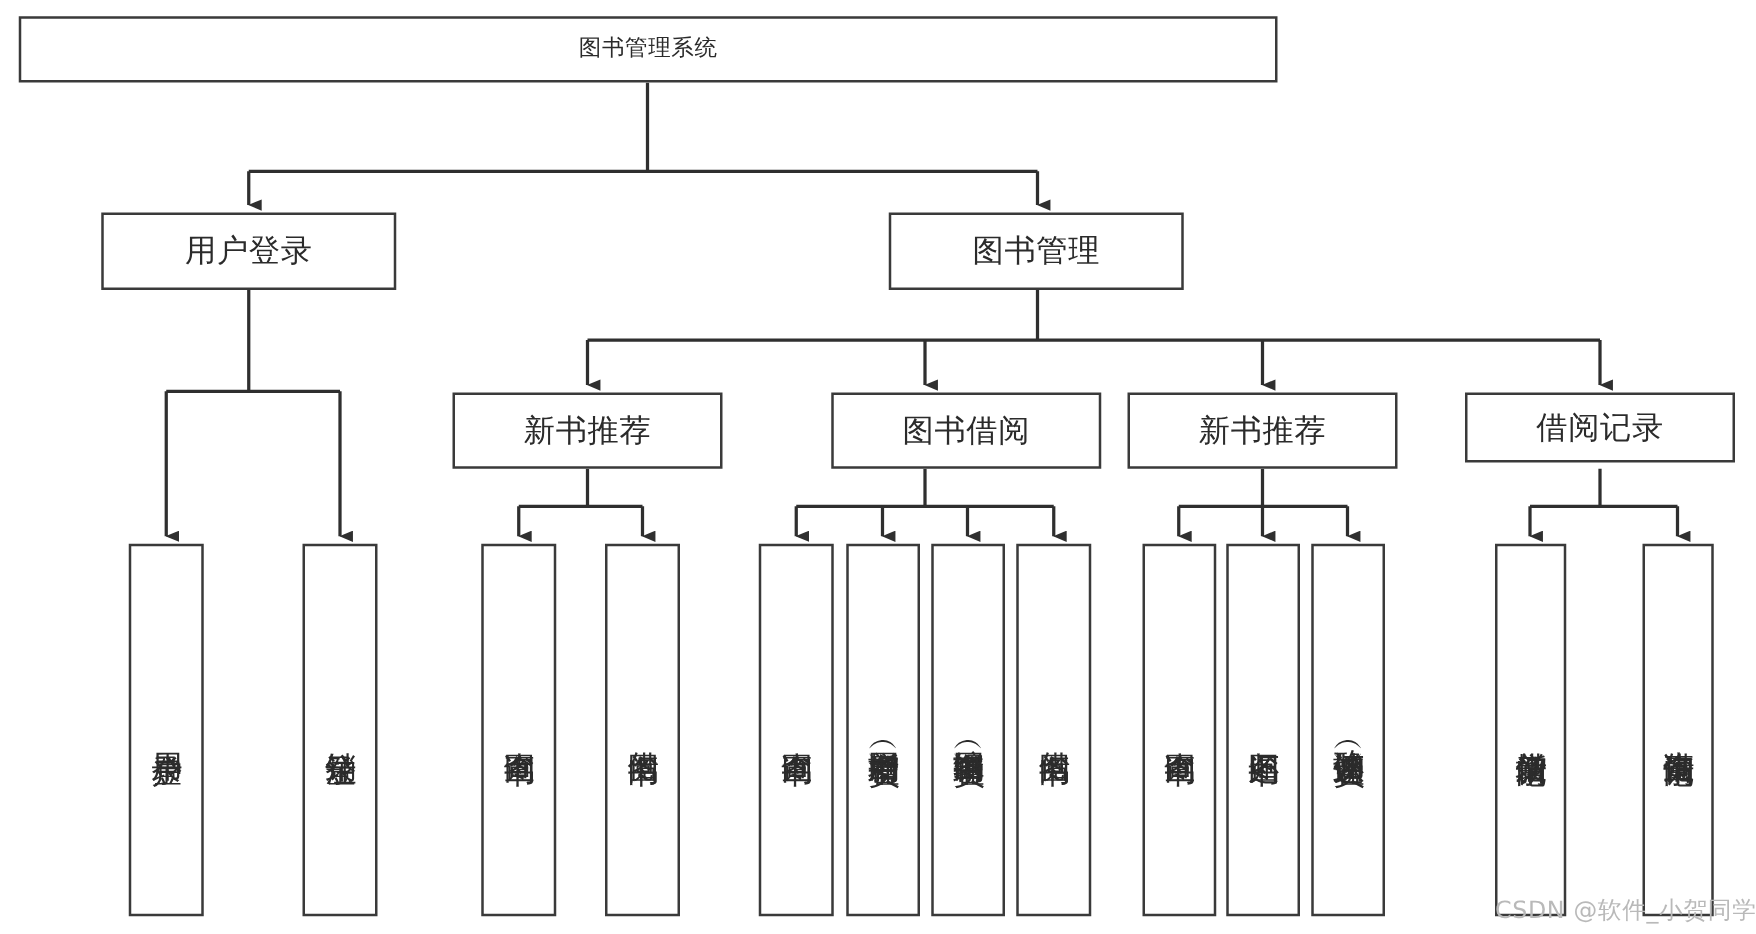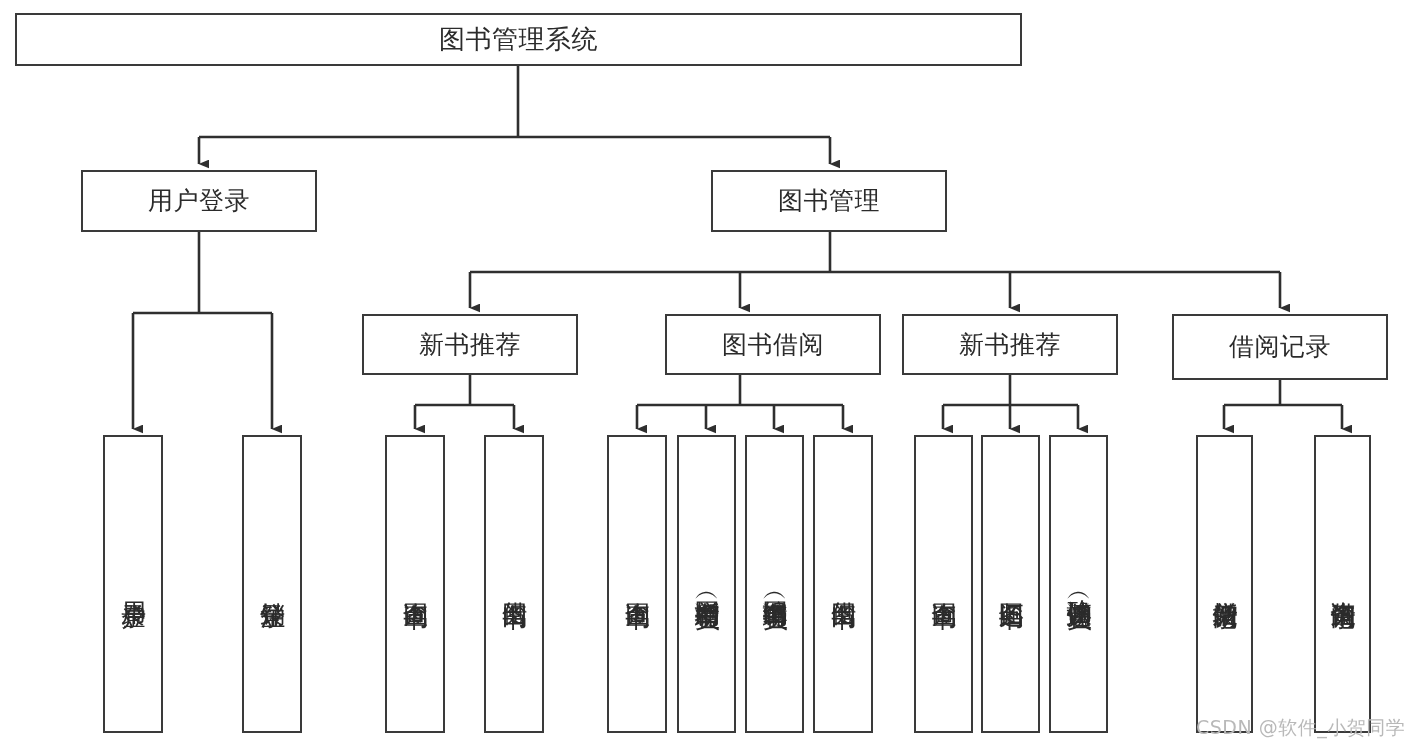--- a/index.html
+++ b/index.html
@@ -51,21 +51,21 @@
     justify-content: center;
   }
   .node.vertical .node-label {
     writing-mode: vertical-rl;
     text-orientation: upright;
     font-size: 25px;
     letter-spacing: 1px;
     line-height: 1.05;
   }
   .node.root .node-label {
-    font-size: 26px;
+    font-size: 18px;
   }
   .watermark {
     position: absolute;
     color: #b9b9b9;
     font-size: 19px;
     white-space: nowrap;
     letter-spacing: 0.5px;
     pointer-events: none;
   }
 </style>
@@ -137,21 +137,21 @@
 
   <div class="node horizontal" style="left: 711px; top: 170px; width: 236px; height: 62px; border-color: rgb(58, 58, 58); background: rgb(255, 255, 255); color: rgb(43, 43, 43);">
     <span class="node-label">图书管理</span>
   </div>
   <div class="node horizontal" style="left: 632px; top: 314px; width: 216px; height: 61px; border-color: rgb(58, 58, 58); background: rgb(255, 255, 255); color: rgb(43, 43, 43); margin-left: 33px;">
     <span class="node-label">图书借阅</span>
   </div>
   <div class="node horizontal" style="left: 902px; top: 314px; width: 216px; height: 61px; border-color: rgb(58, 58, 58); background: rgb(255, 255, 255); color: rgb(43, 43, 43);">
     <span class="node-label">新书推荐</span>
   </div>
-  <div class="node horizontal" style="left: 1172px; top: 314px; width: 216px; height: 66px; border-color: rgb(58, 58, 58); background: rgb(255, 255, 255); color: rgb(43, 43, 43);">
+  <div class="node horizontal" style="left: 1172px; top: 314px; width: 216px; height: 56px; border-color: rgb(58, 58, 58); background: rgb(255, 255, 255); color: rgb(43, 43, 43);">
     <span class="node-label">借阅记录</span>
   </div>
 
   <div class="node vertical" style="left: 103px; top: 435px; width: 60px; height: 298px; border-color: rgb(58, 58, 58); background: rgb(255, 255, 255); color: rgb(43, 43, 43);">
     <span class="node-label">用户登录</span>
   </div>
   <div class="node vertical" style="left: 242px; top: 435px; width: 60px; height: 298px; border-color: rgb(58, 58, 58); background: rgb(255, 255, 255); color: rgb(43, 43, 43);">
     <span class="node-label">注销登录</span>
   </div>
   <div class="node vertical" style="left: 385px; top: 435px; width: 60px; height: 298px; border-color: rgb(58, 58, 58); background: rgb(255, 255, 255); color: rgb(43, 43, 43);">

